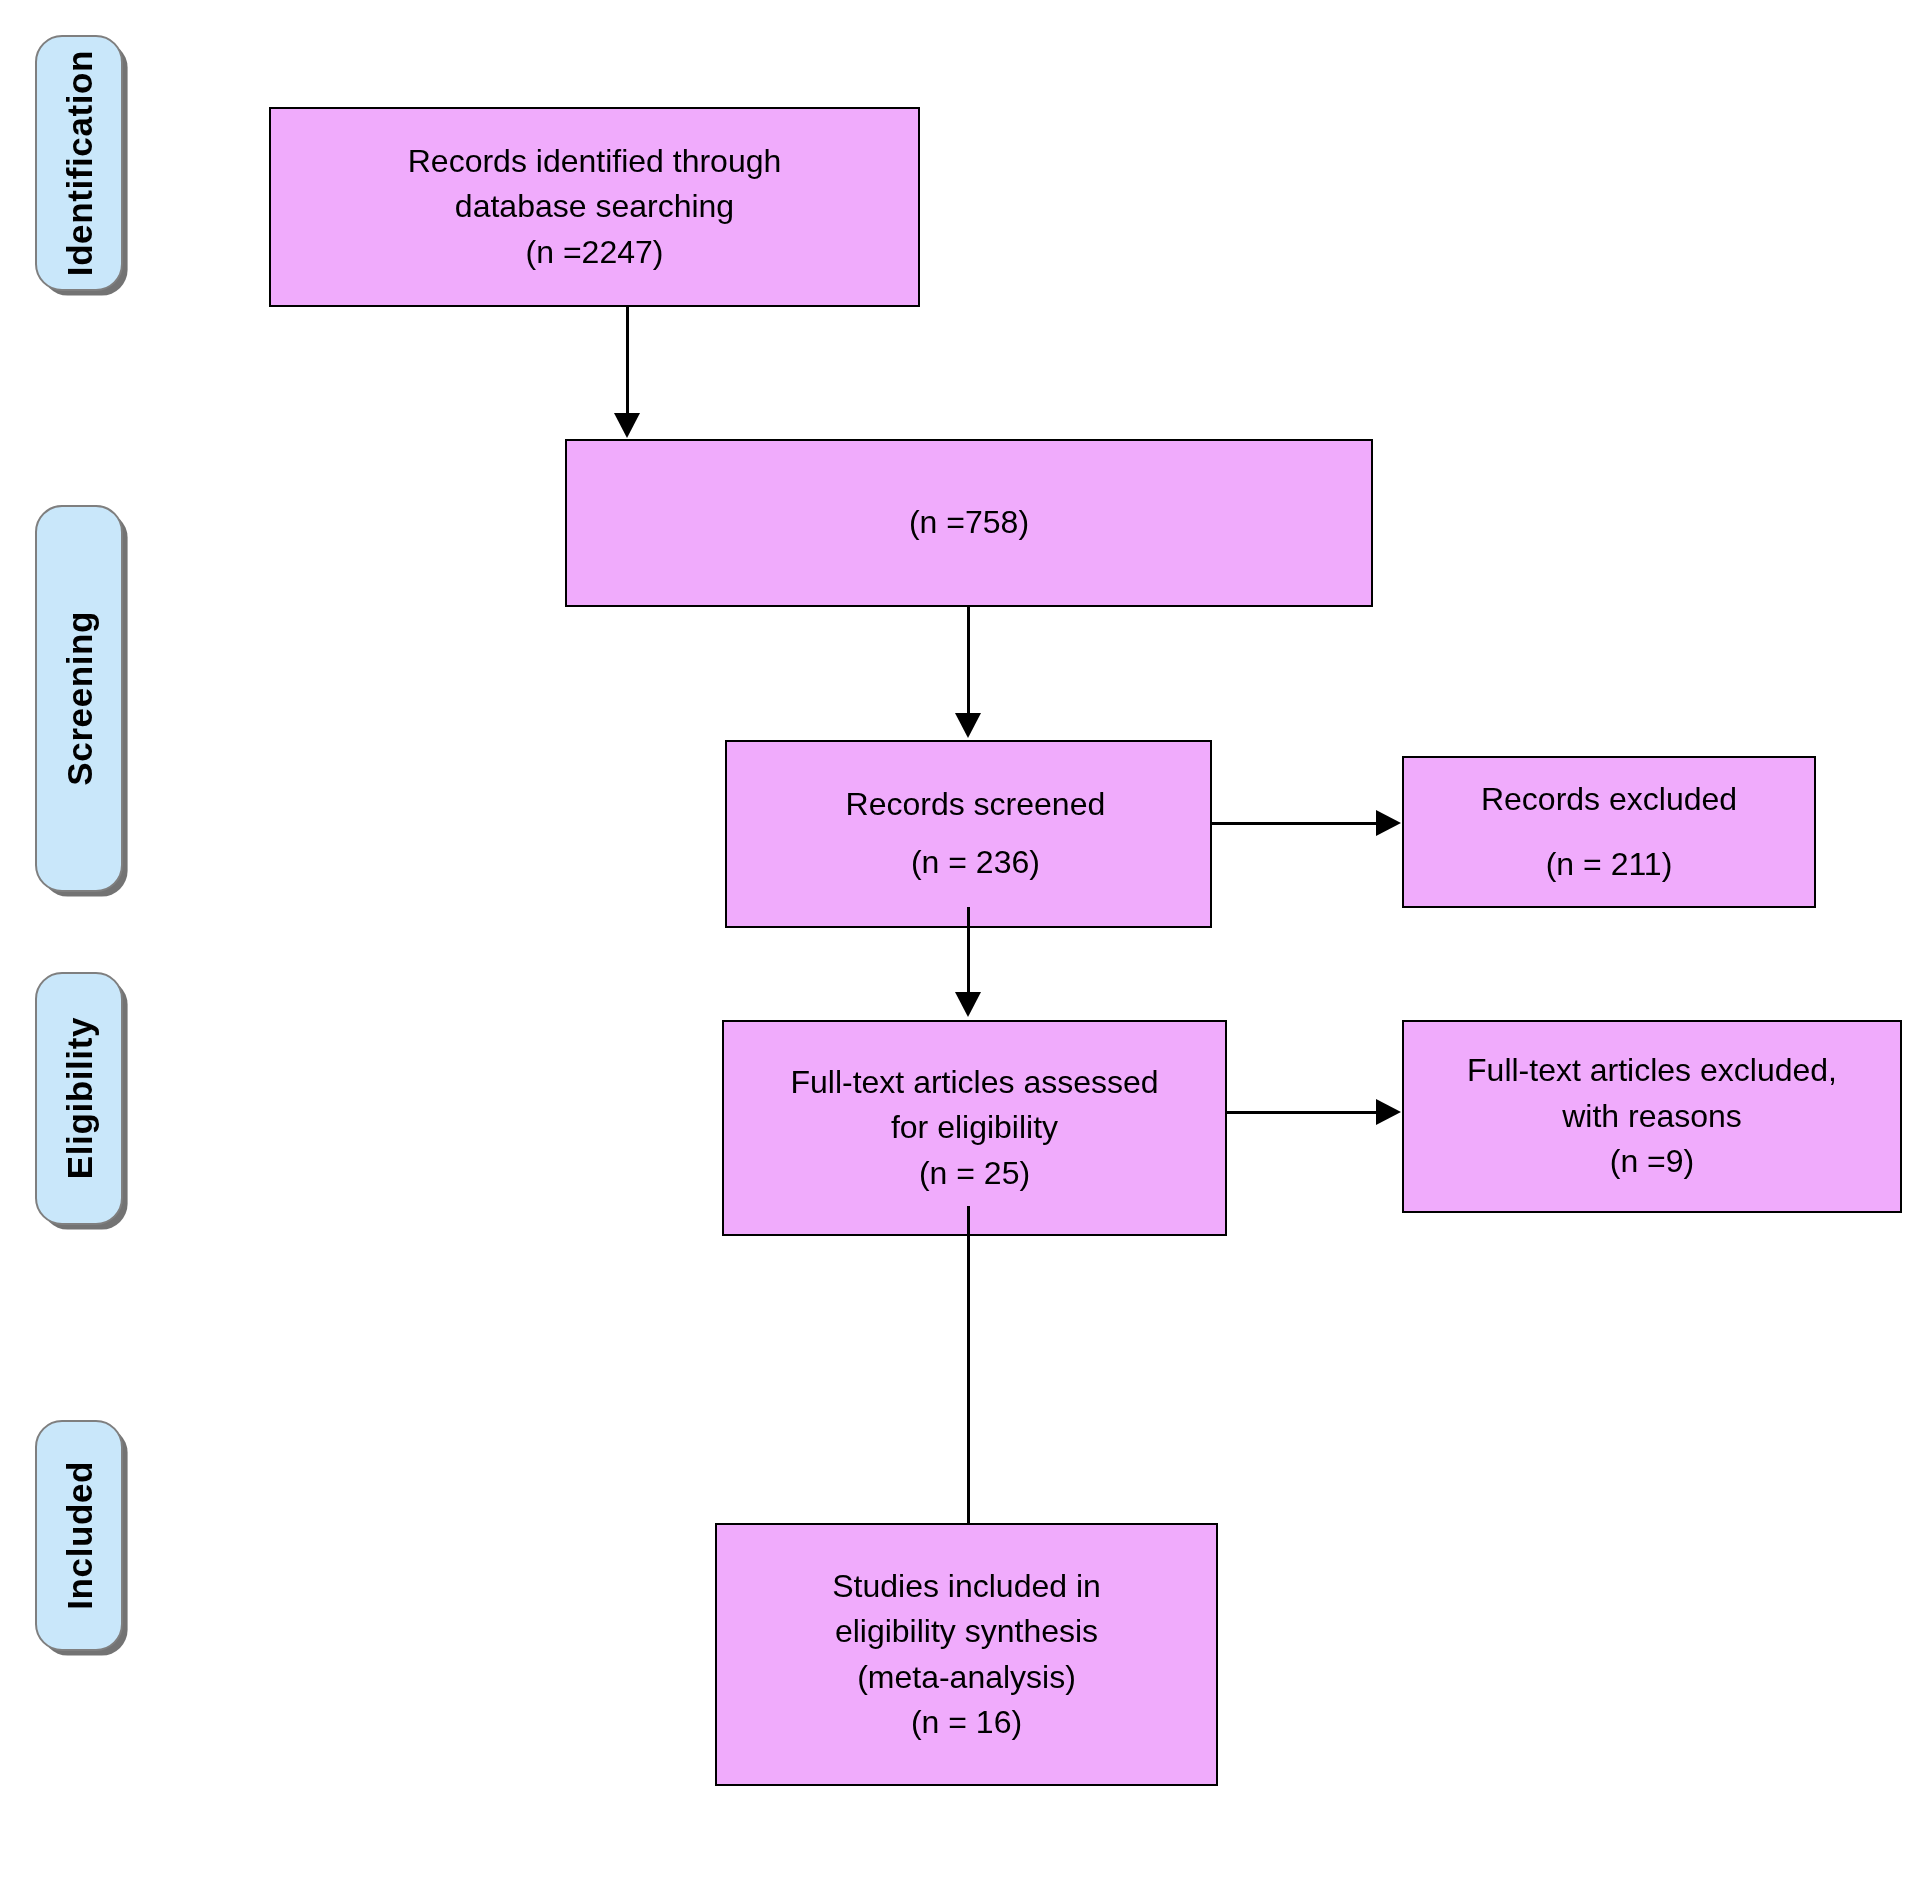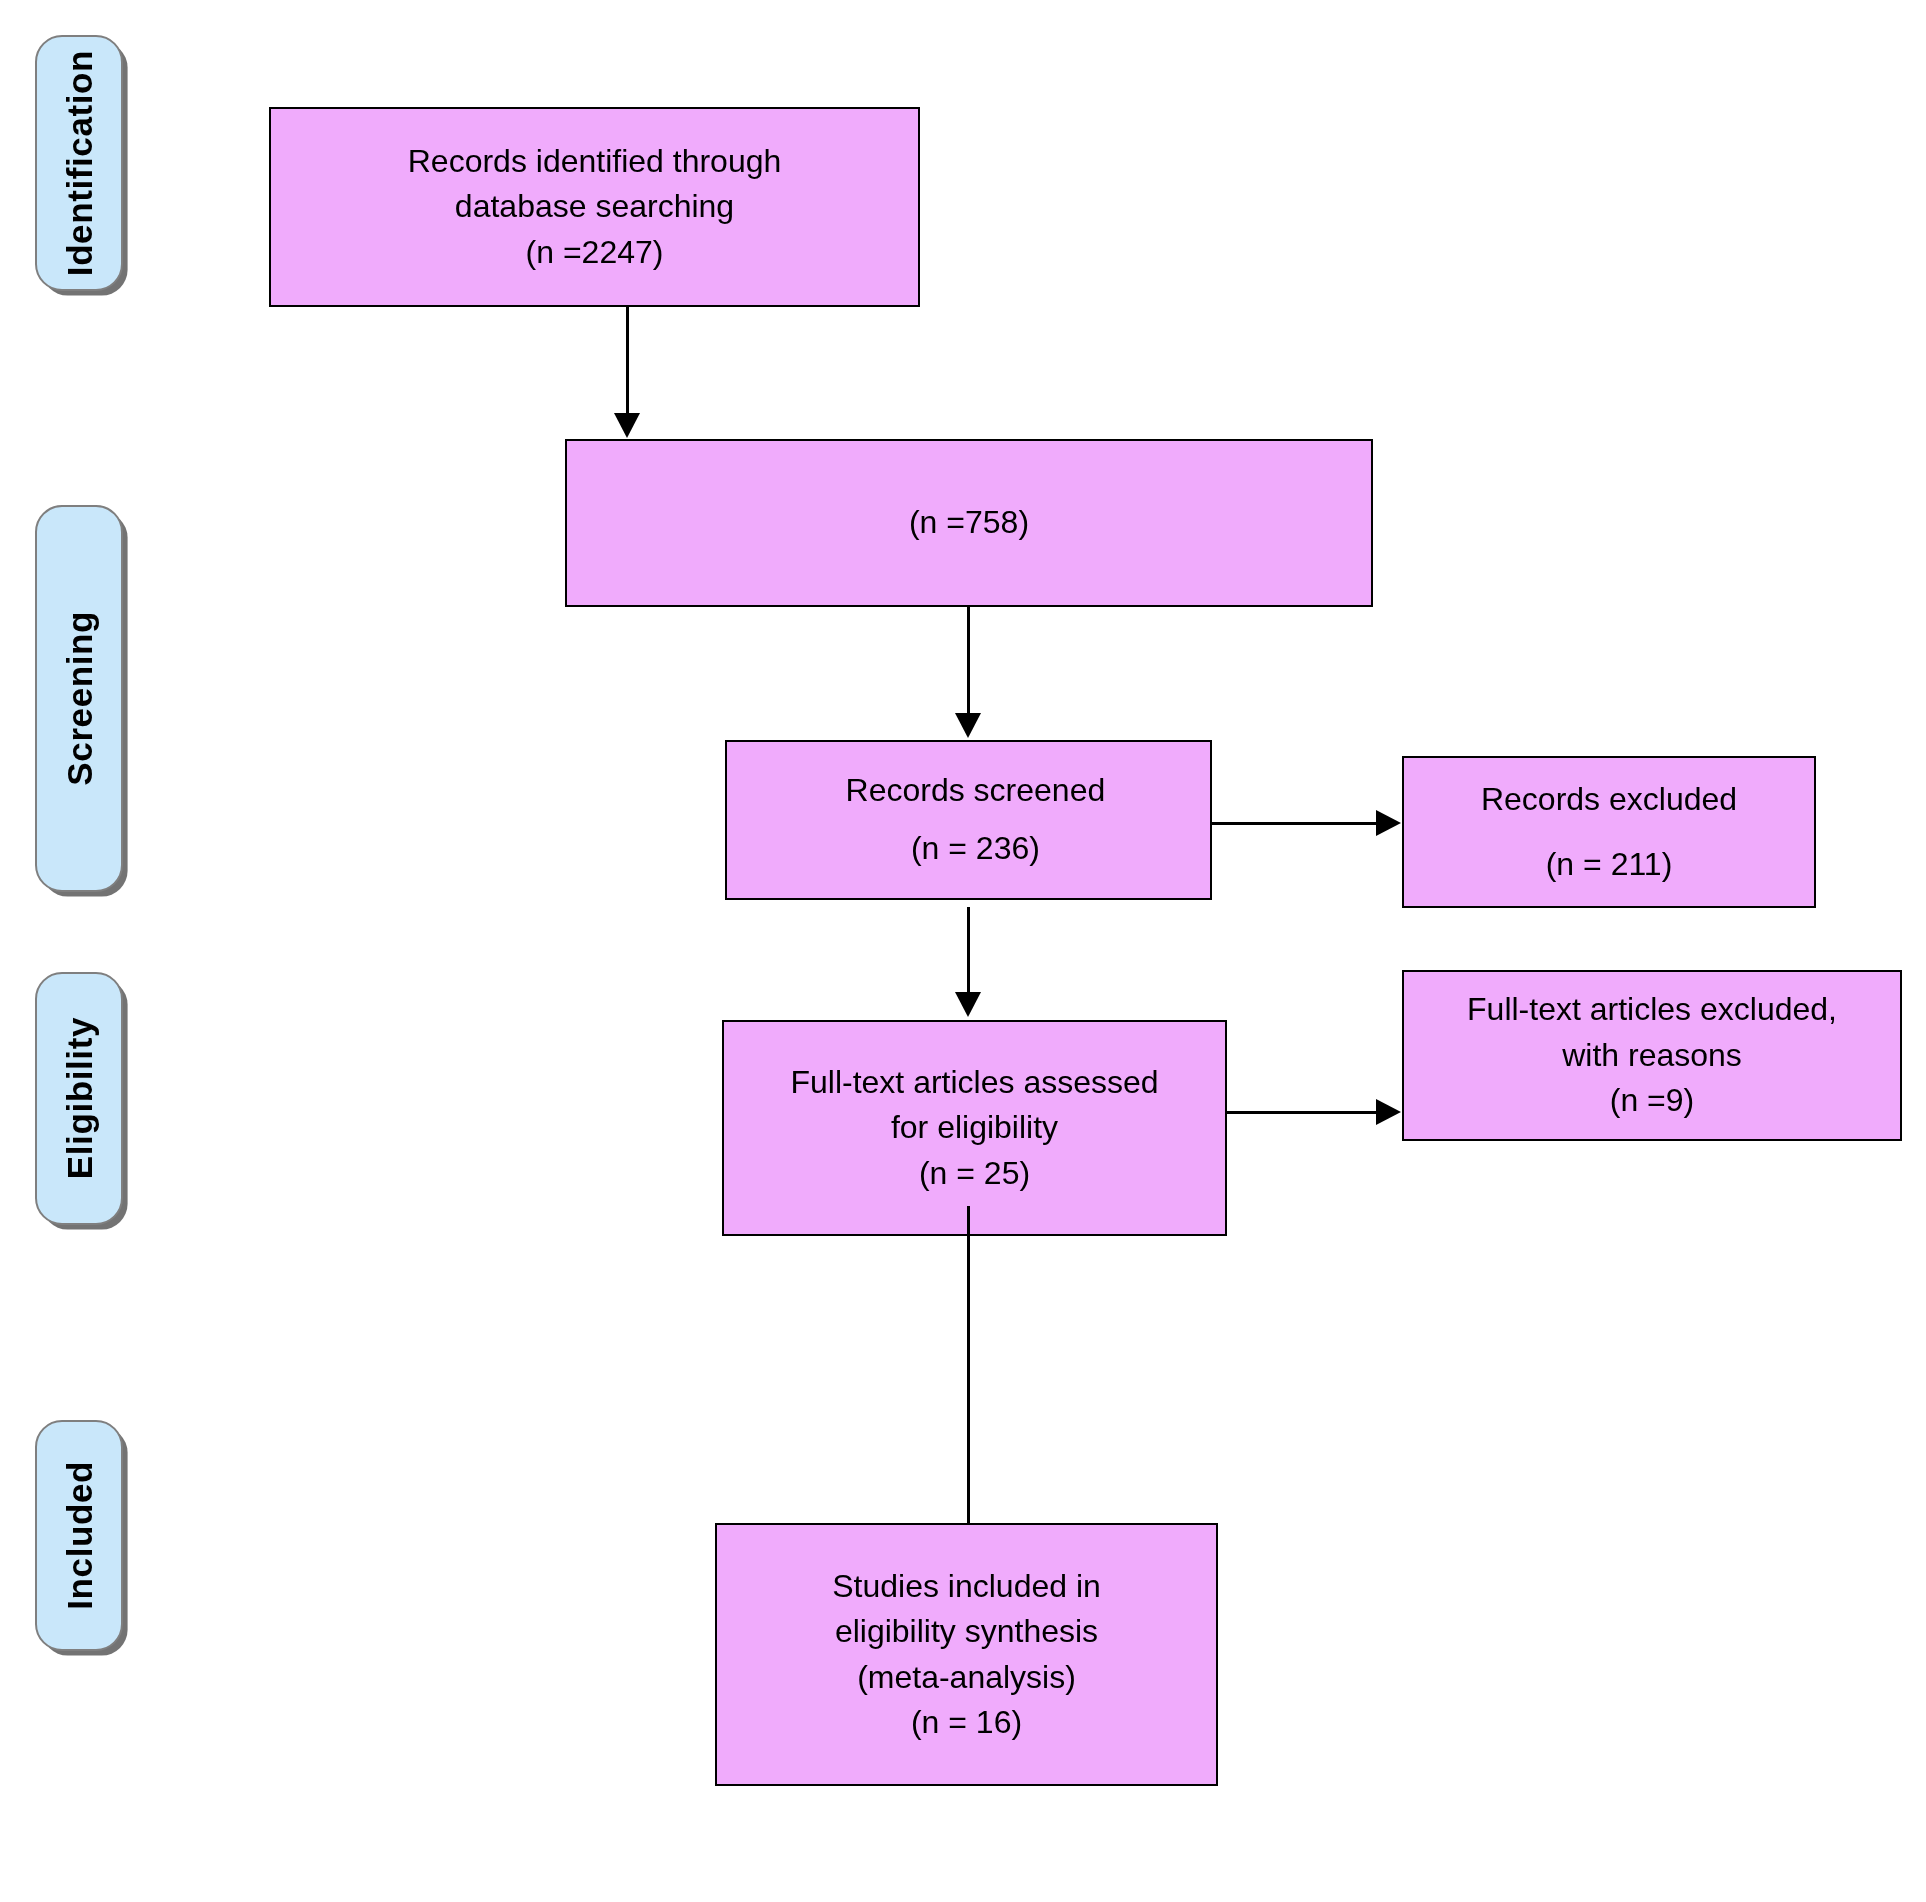--- a/index.html
+++ b/index.html
@@ -121,21 +121,21 @@
   <div class="conn-v" style="left:626px; top:307px; height:107px;"></div>
   <div class="arrow-down" style="left:614px; top:413px;"></div>
 
   <div class="flow-box" style="left:565px; top:439px; width:808px; height:168px;">
     <span class="line">(n =758)</span>
   </div>
 
   <div class="conn-v" style="left:967px; top:607px; height:107px;"></div>
   <div class="arrow-down" style="left:955px; top:713px;"></div>
 
-  <div class="flow-box" style="left:725px; top:740px; width:487px; height:160px;padding-left:24px;">
+  <div class="flow-box" style="left:725px; top:740px; width:487px; height:188px;padding-left:24px;">
     <span class="line">Records screened</span>
     <span class="line" style="margin-top:12.5px;">(n = 236)</span>
   </div>
 
   <div class="conn-h" style="left:1212px; top:822px; width:165px;"></div>
   <div class="arrow-right" style="left:1376px; top:810px;"></div>
 
   <div class="flow-box" style="left:1402px; top:756px; width:414px; height:152px;">
     <span class="line">Records excluded</span>
     <span class="line" style="margin-top:19px;">(n = 211)</span>
@@ -146,21 +146,21 @@
 
   <div class="flow-box" style="left:722px; top:1020px; width:505px; height:216px;">
     <span class="line">Full-text articles assessed</span>
     <span class="line">for eligibility</span>
     <span class="line">(n = 25)</span>
   </div>
 
   <div class="conn-h" style="left:1227px; top:1111px; width:150px;"></div>
   <div class="arrow-right" style="left:1376px; top:1099px;"></div>
 
-  <div class="flow-box" style="left:1402px; top:970px; width:500px; height:171px;">
+  <div class="flow-box" style="left:1402px; top:1020px; width:500px; height:193px;">
     <span class="line">Full-text articles excluded,</span>
     <span class="line">with reasons</span>
     <span class="line">(n =9)</span>
   </div>
 
   <div class="conn-v" style="left:967px; top:1206px; height:372px;"></div>
   <div class="arrow-down" style="left:955px; top:1577px;"></div>
 
   <div class="flow-box" style="left:715px; top:1523px; width:503px; height:263px;">
     <span class="line">Studies included in</span>

